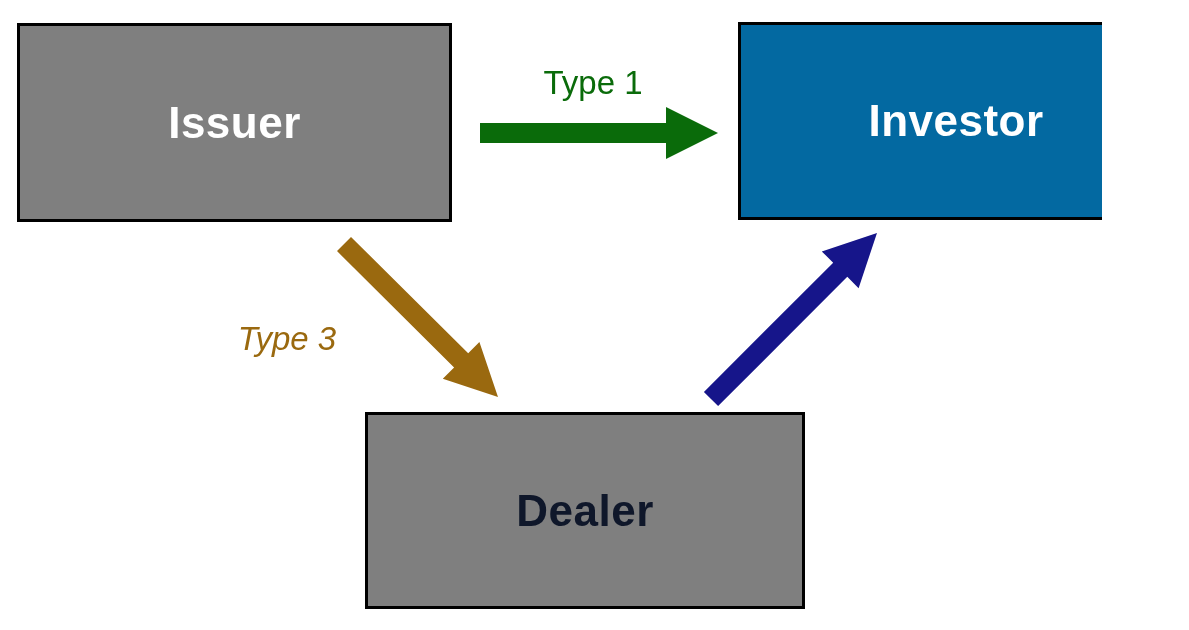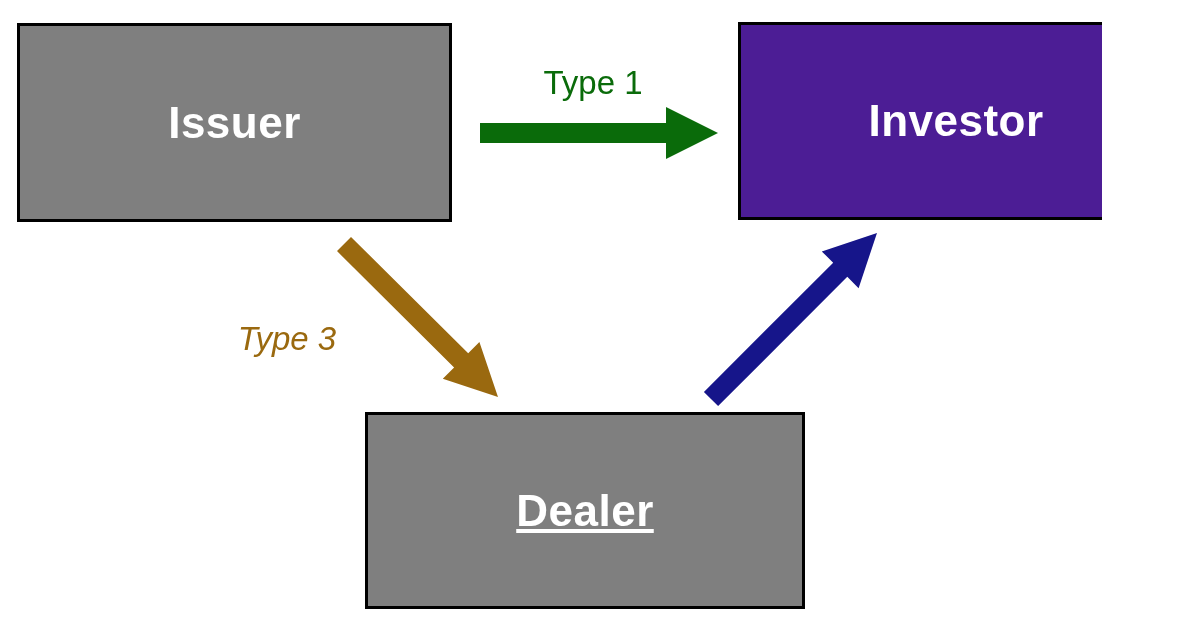--- a/index.html
+++ b/index.html
@@ -56,26 +56,26 @@
   <svg id="arrow-layer" viewBox="0 0 1189 630" xmlns="http://www.w3.org/2000/svg">
     <polygon fill="#0a6b0a" points="480.0,143.0 666.0,143.0 666.0,159.0 718.0,133.0 666.0,107.0 666.0,123.0 480.0,123.0"></polygon>
     <polygon fill="#16158a" points="718.1,406.1 847.3,276.8 858.6,288.2 877.0,233.0 821.8,251.4 833.2,262.7 703.9,391.9"></polygon>
     <polygon fill="#9a690f" points="337.0,251.1 454.1,367.4 442.8,378.8 498.0,397.0 479.4,341.9 468.2,353.3 351.0,236.9"></polygon>
   </svg>
 
   <div class="node" id="node-issuer" style="background-color: rgb(127, 127, 127);">
     <span class="node-label" style="color: rgb(255, 255, 255);">Issuer</span>
   </div>
 
-  <div class="node" id="node-investor" style="background-color: #4c1d95;">
+  <div class="node" id="node-investor" style="background-color: #0369a1;">
     <span class="node-label" style="color: rgb(255, 255, 255);">Investor</span>
   </div>
 
   <div class="node" id="node-dealer" style="background-color: rgb(127, 127, 127);">
-    <span class="node-label" style="color: #ffffff; text-decoration: underline;">Dealer</span>
+    <span class="node-label" style="color: #0f172a;">Dealer</span>
   </div>
 
   <div class="edge-label" id="label-type1" style="color: rgb(10, 107, 10);">Type 1</div>
 
 
   <div class="edge-label" id="label-type3" style="color: rgb(154, 105, 15); font-style: italic;">Type 3</div>
 
 </div>
 
 </body></html>

